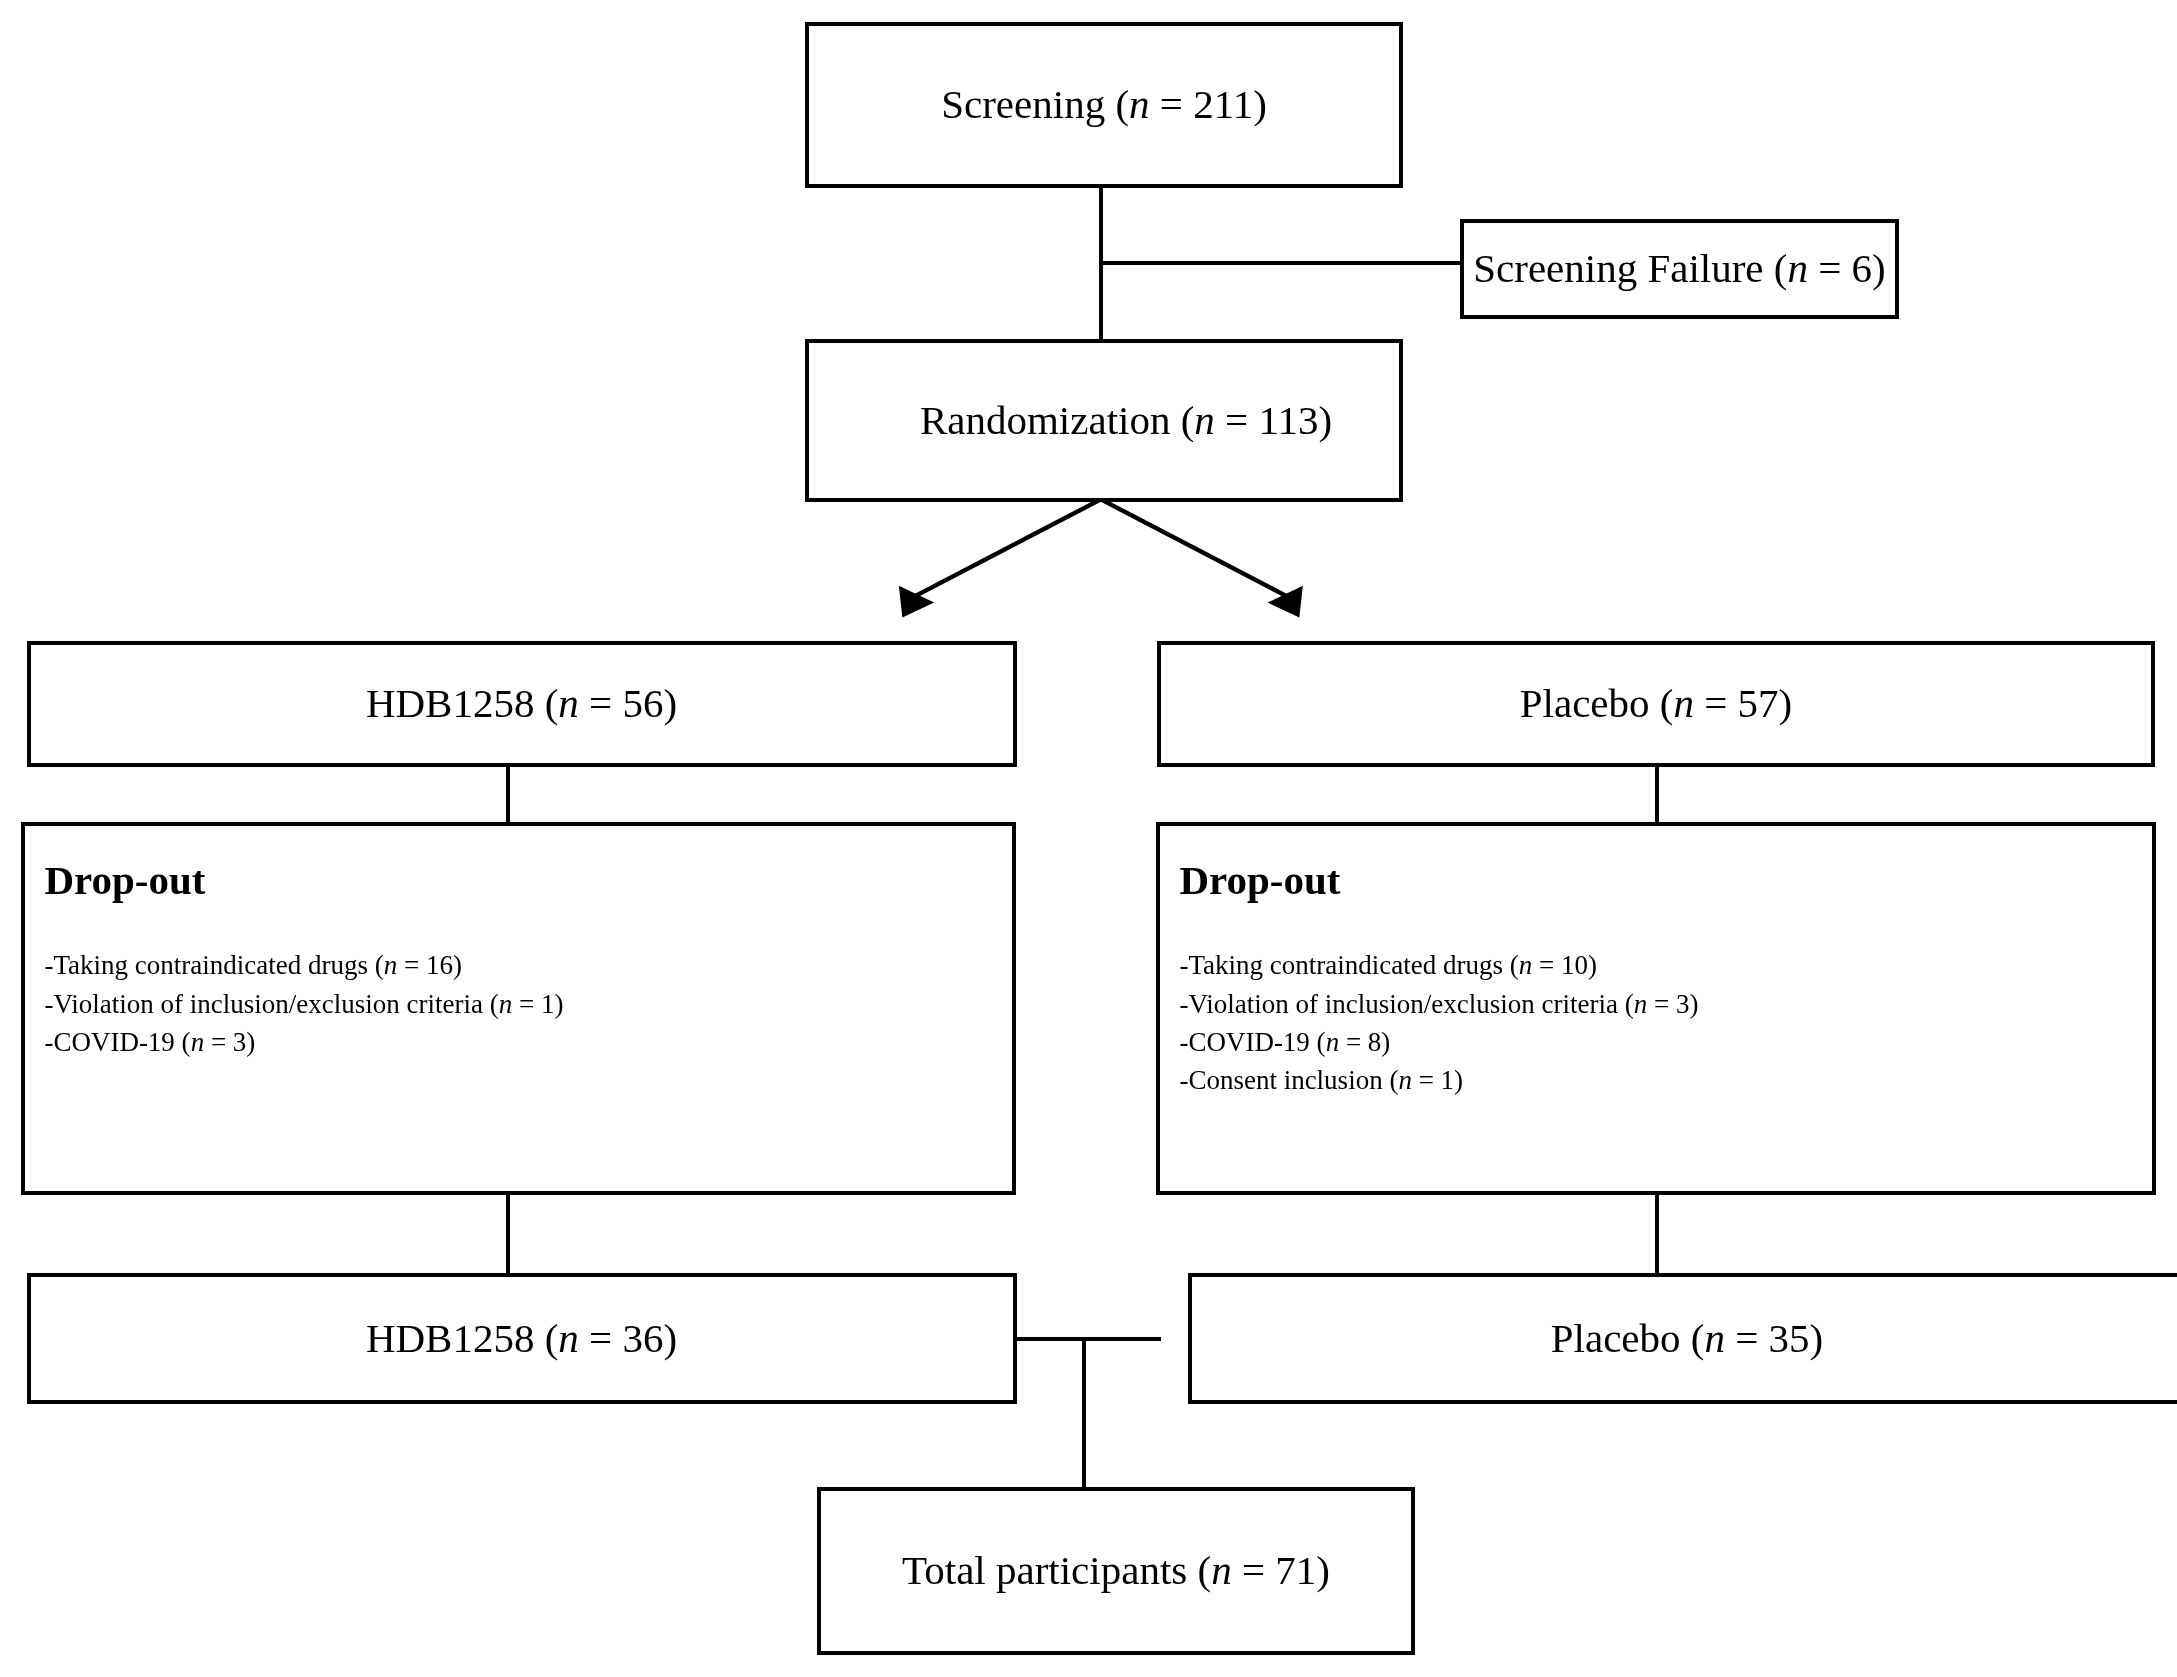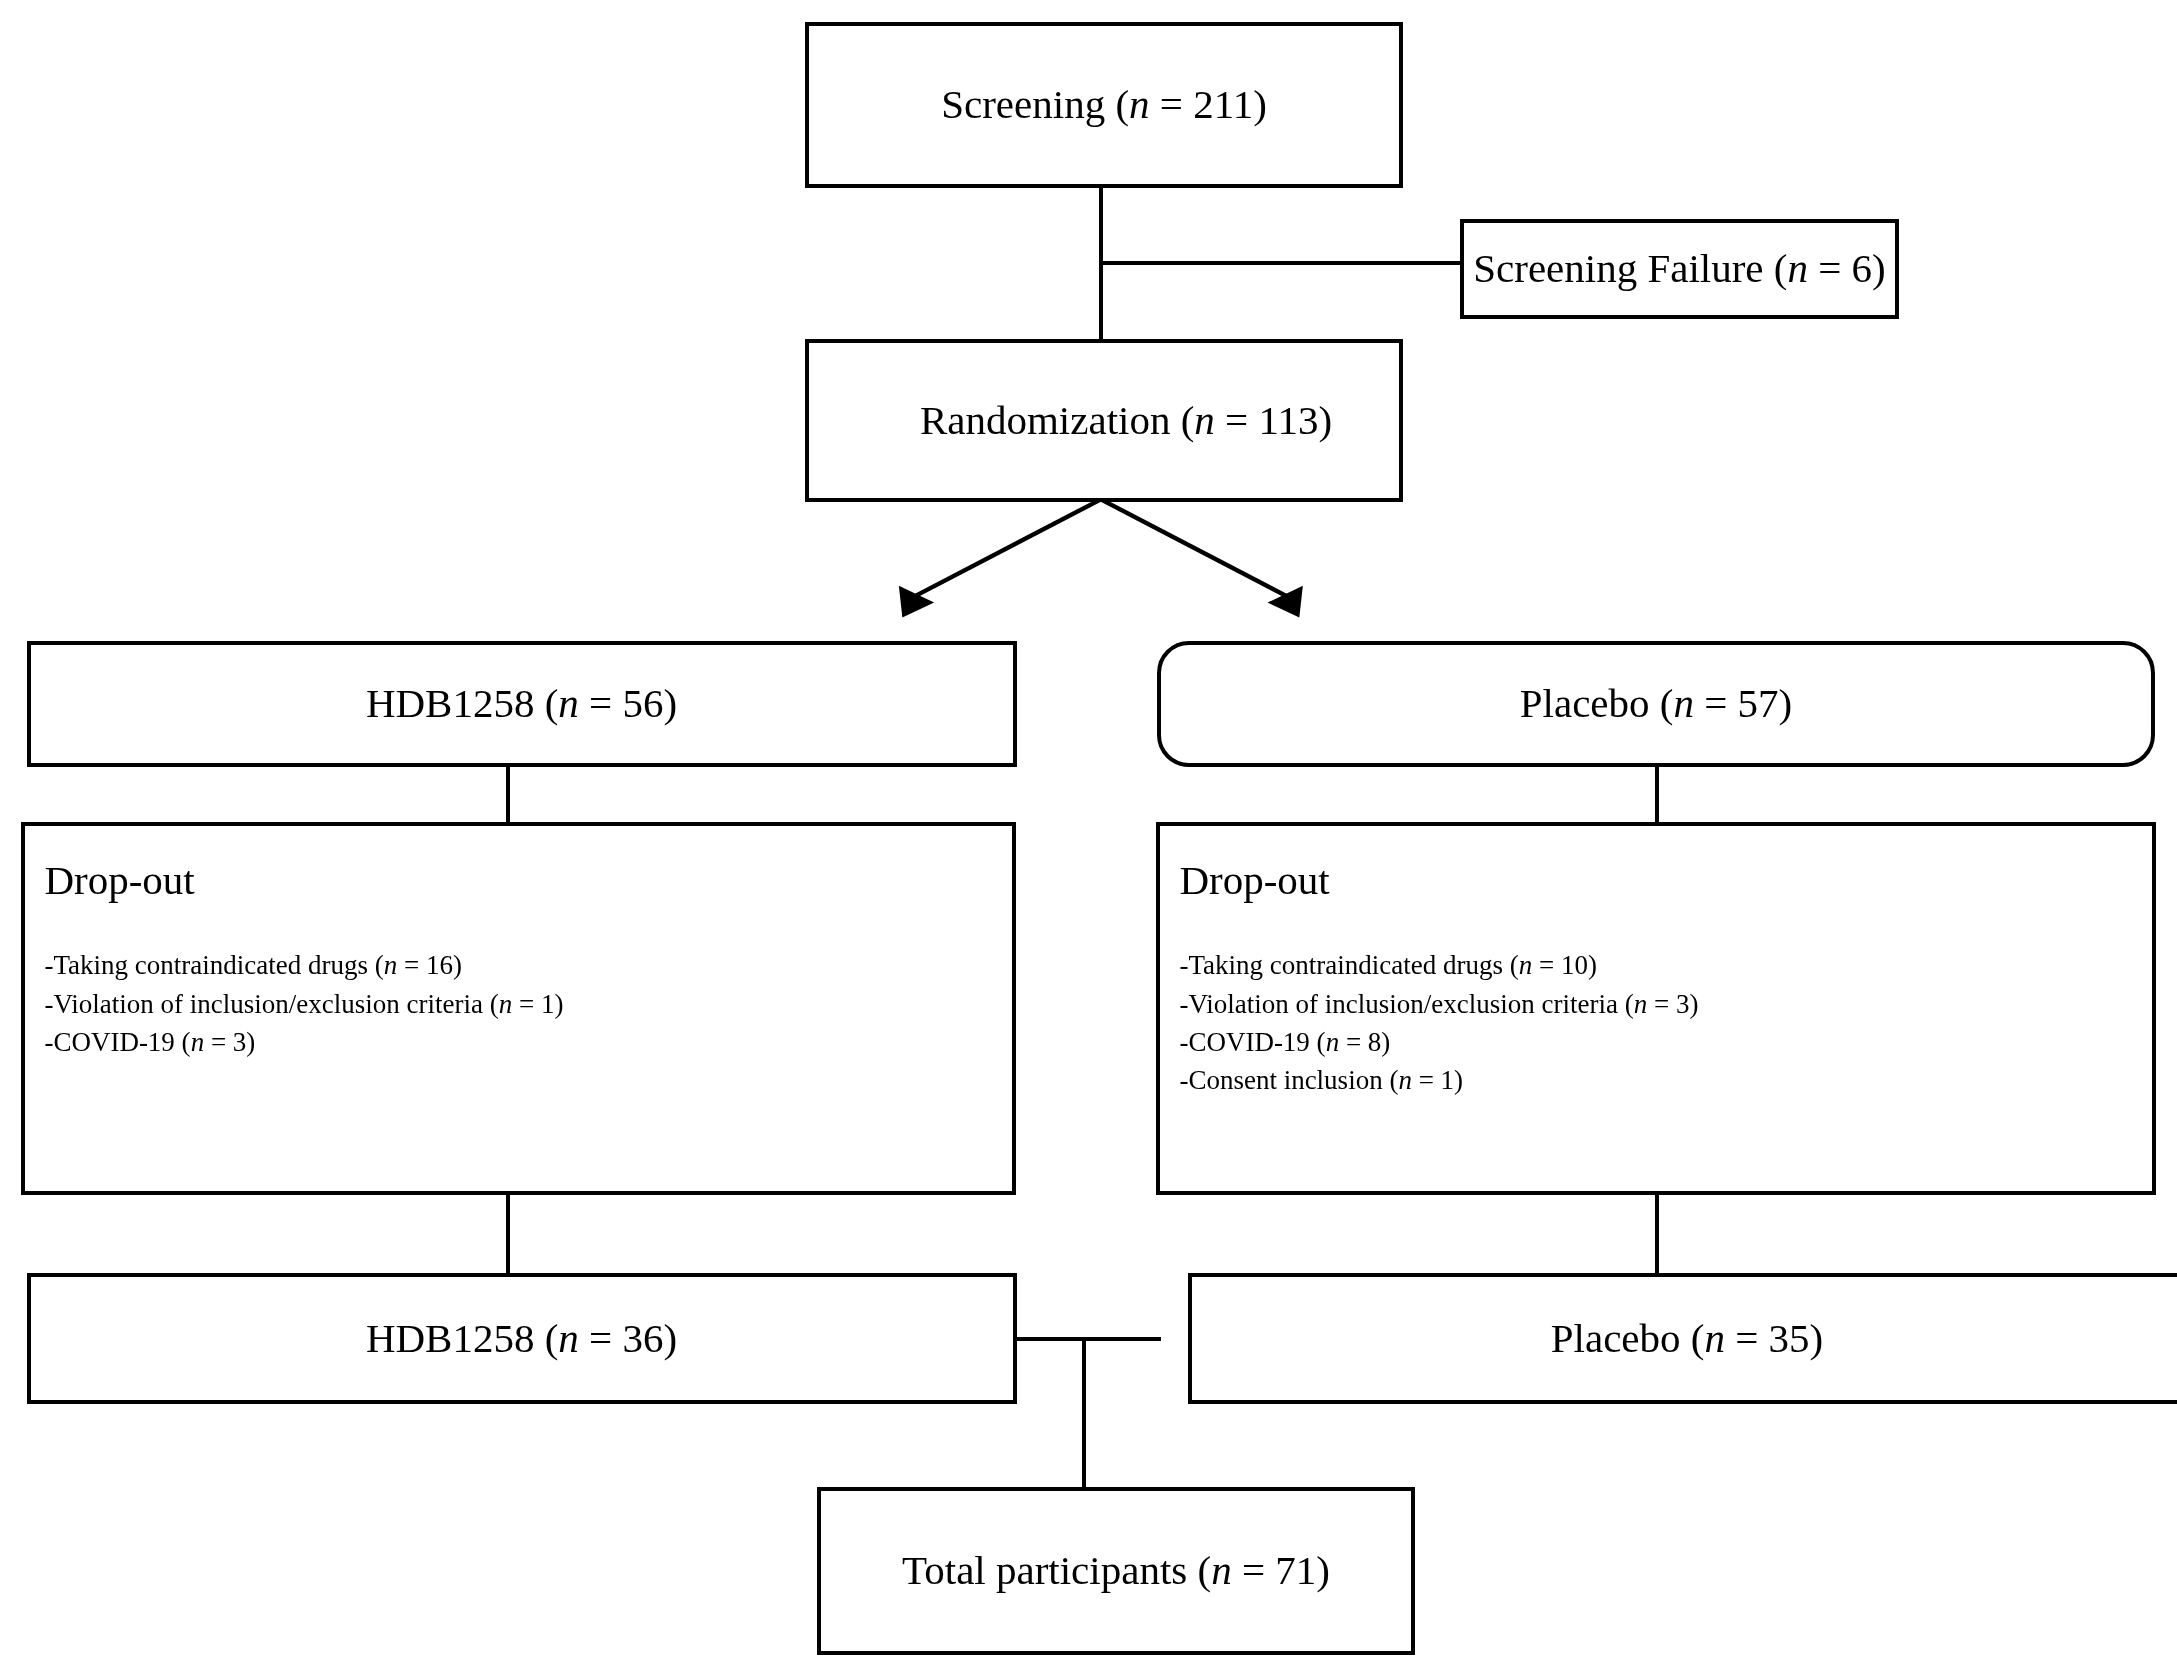--- a/index.html
+++ b/index.html
@@ -33,21 +33,21 @@
     line-height: 1.2;
     white-space: nowrap;
   }
   .node.left-align {
     display: block;
     text-align: left;
     padding: 30px 0 0 19.4px;
   }
   .dropout-title {
     font-size: 41px;
-    font-weight: normal;
+    font-weight: bold;
     line-height: 1.2;
     margin-bottom: 41px;
     display: block;
   }
   .dropout-item {
     font-size: 27px;
     line-height: 1.42;
     display: block;
     white-space: nowrap;
   }
@@ -106,21 +106,21 @@
   </div>
 
   <div class="node" style="left:805px; top:339px; width:598px; height:163px;padding-left:44px;">
     <span class="label"><span>Randomization (</span><span class="ital">n</span><span> = </span><span>113</span><span>)</span></span>
   </div>
 
   <div class="node" style="left:26.5px; top:641px; width:990px; height:126px;">
     <span class="label"><span>HDB1258 (</span><span class="ital">n</span><span> = </span><span>56</span><span>)</span></span>
   </div>
 
-  <div class="node" style="left:1157px; top:641px; width:998px; height:126px;border-radius:32px;">
+  <div class="node" style="left:1157px; top:641px; width:998px; height:126px;">
     <span class="label"><span>Placebo (</span><span class="ital">n</span><span> = </span><span>57</span><span>)</span></span>
   </div>
 
   <div class="node left-align" style="left:21px; top:822px; width:995px; height:373px;">
     <span class="dropout-title">Drop-out</span>
     <span class="dropout-item"><span>-Taking  contraindicated drugs (</span><span class="ital">n</span><span> = </span><span>16</span><span>)</span></span>
     <span class="dropout-item"><span>-Violation of inclusion/exclusion criteria (</span><span class="ital">n</span><span> = </span><span>1</span><span>)</span></span>
     <span class="dropout-item"><span>-COVID-19 (</span><span class="ital">n</span><span> = </span><span>3</span><span>)</span></span>
   </div>
 

